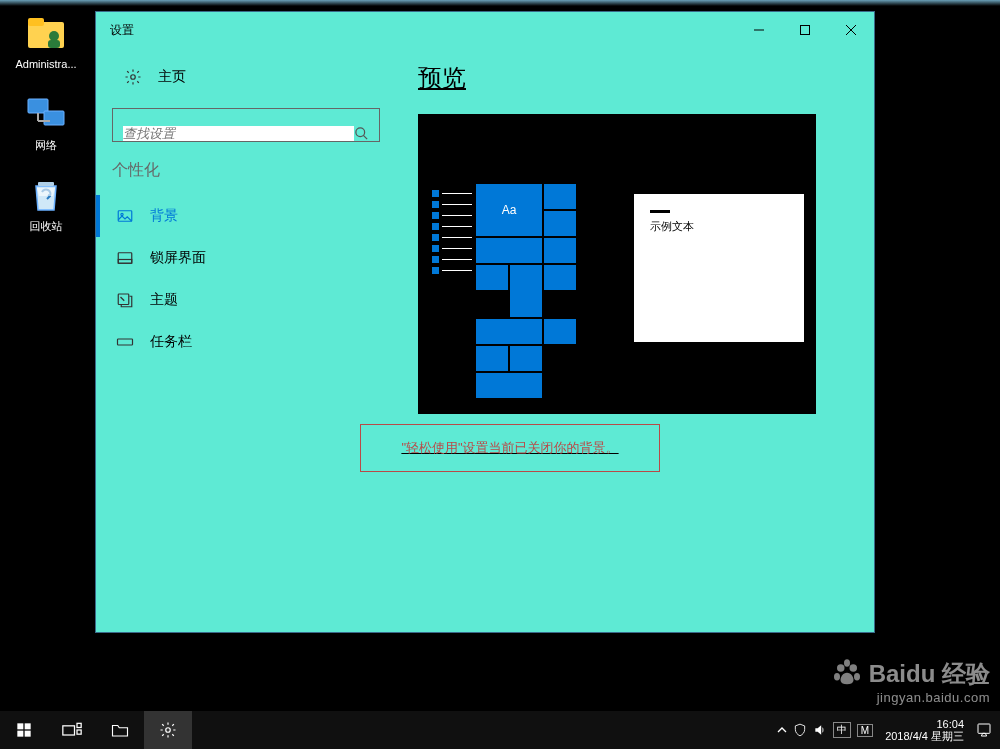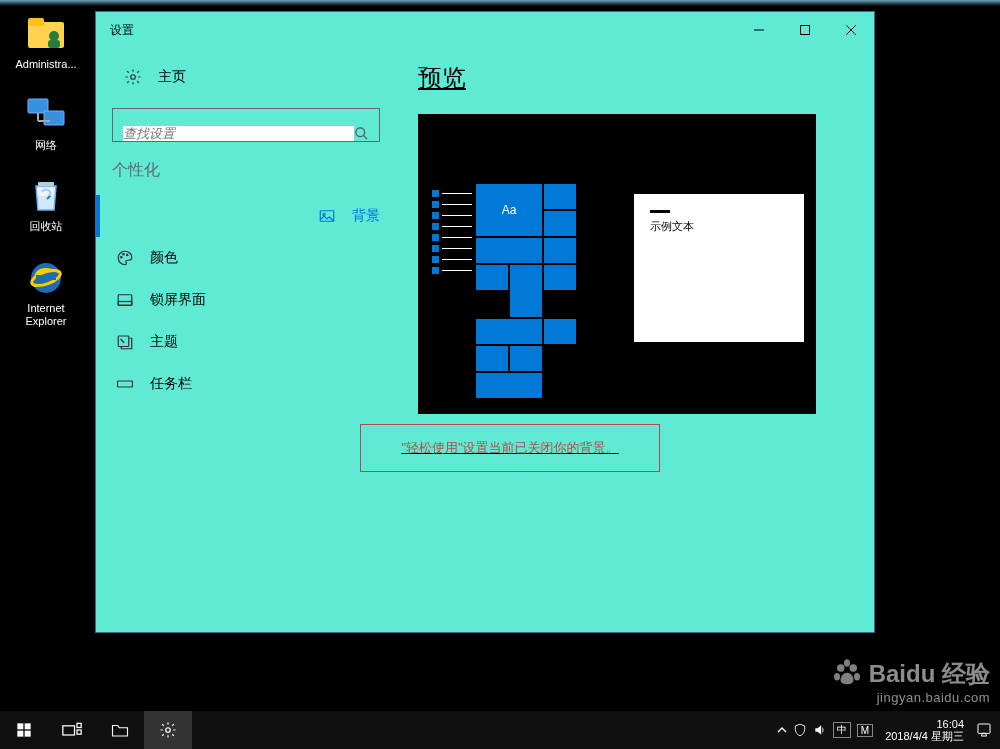--- a/index.html
+++ b/index.html
@@ -31,21 +31,21 @@
 
     .search-box { margin: 14px 16px 18px 16px; border: 1px solid #666; height: 34px; display: flex; align-items: flex-end; padding: 0 10px; }
     .search-box input { border: none; outline: none; flex: 1; font-size: 13px; font-style: italic; color: #666; }
     .search-box .search-ic { color: #555; }
 
     .section-title { padding: 0 16px 8px 16px; font-size: 16px; color: #666; margin-bottom: 6px; }
 
     .nav-item { display: flex; align-items: center; gap: 16px; padding: 12px 16px; cursor: pointer; border-left: 4px solid transparent; }
     .nav-item .ic { width: 18px; height: 18px; display: flex; align-items: center; justify-content: center; color: #333; }
     .nav-item .lbl { font-size: 14px; color: #000; }
-    .nav-item.active { border-left-color: #0078d7; justify-content: flex-end; }
+    .nav-item.active { border-left-color: #0078d7; }
     .nav-item.active .ic, .nav-item.active .lbl { color: #0078d7; }
 
     
     .content { flex: 1; padding: 14px 30px 0 22px; text-decoration: underline; }
     .content h1 { font-size: 24px; font-weight: 400; margin-bottom: 20px; }
     .preview-box { width: 398px; height: 300px; background: #000; position: relative; overflow: hidden; }
     
     .preview-start-menu { position: absolute; bottom: 16px; left: 14px; display: flex; gap: 4px; }
     .menu-list { display: flex; flex-direction: column; gap: 4px; padding-top: 6px; }
     .menu-list .row { display: flex; align-items: center; gap: 3px; }
@@ -109,31 +109,20 @@
     <div class="icon-box">
       <svg width="44" height="44" viewBox="0 0 44 44">
           <path d="M12 12 L32 12 L30 36 L14 36 Z" fill="#d0e8f8" stroke="#6ab0ff" stroke-width="1.5"></path>
           <path d="M18 18 a4 4 0 1 1 8 4 l-2 -1 M26 22 l-3 3" fill="none" stroke="#2a7ac0" stroke-width="2"></path>
           <rect x="14" y="8" width="16" height="4" rx="1" fill="#b0d0e8"></rect>
           <path d="M13 14 L31 14 L29 22 L15 22 Z" fill="#fff" opacity="0.6"></path>
         </svg>
     </div>
     <div class="label">回收站</div>
   </div>
-  <div class="desktop-icon">
-    <div class="icon-box">
-      <svg width="44" height="44" viewBox="0 0 44 44">
-          <circle cx="22" cy="22" r="15" fill="#1e6bb8"></circle>
-          <path d="M10 24 Q22 8 36 18 Q32 12 22 12 Q10 12 10 24 Z" fill="#ffcc00"></path>
-          <ellipse cx="22" cy="22" rx="15" ry="6" fill="none" stroke="#ffcc00" stroke-width="3" transform="rotate(-20 22 22)"></ellipse>
-          <rect x="12" y="19" width="20" height="5" fill="#1e6bb8"></rect>
-        </svg>
-    </div>
-    <div class="label">Internet Explorer</div>
-  </div>
 </div>
 
 <div class="settings-window">
   <div class="titlebar">
     <span class="title">设置</span>
     <div class="title-controls">
       <div class="btn">
           <svg width="10" height="10">
             <line x1="0" y1="5" x2="10" y2="5" stroke="#000" stroke-width="1"></line>
           </svg>
@@ -178,31 +167,20 @@
 
       <div class="nav-item active">
         <span class="ic">
             <svg width="18" height="18" viewBox="0 0 24 24" fill="none" stroke="currentColor" stroke-width="1.6">
               <rect x="3" y="5" width="18" height="14" rx="1"></rect>
               <circle cx="8" cy="10" r="1.5"></circle>
               <path d="M3 17l5-5 4 4 3-3 6 6"></path>
             </svg>
           </span>
         <span class="lbl">背景</span>
-      </div>
-      <div class="nav-item">
-        <span class="ic">
-            <svg width="18" height="18" viewBox="0 0 24 24" fill="none" stroke="#333" stroke-width="1.6">
-              <path d="M12 3a9 9 0 1 0 0 18c1.5 0 2-1 2-2s-1-1.5-1-2.5 1-1.5 2-1.5h2a4 4 0 0 0 4-4c0-4.4-4-8-9-8z"></path>
-              <circle cx="7" cy="11" r="1"></circle>
-              <circle cx="10" cy="7" r="1"></circle>
-              <circle cx="15" cy="8" r="1"></circle>
-            </svg>
-          </span>
-        <span class="lbl">颜色</span>
       </div>
       <div class="nav-item">
         <span class="ic">
             <svg width="18" height="18" viewBox="0 0 24 24" fill="none" stroke="#333" stroke-width="1.6">
               <rect x="3" y="5" width="18" height="14" rx="1"></rect>
               <rect x="3" y="14" width="18" height="5"></rect>
             </svg>
           </span>
         <span class="lbl">锁屏界面</span>
       </div>

